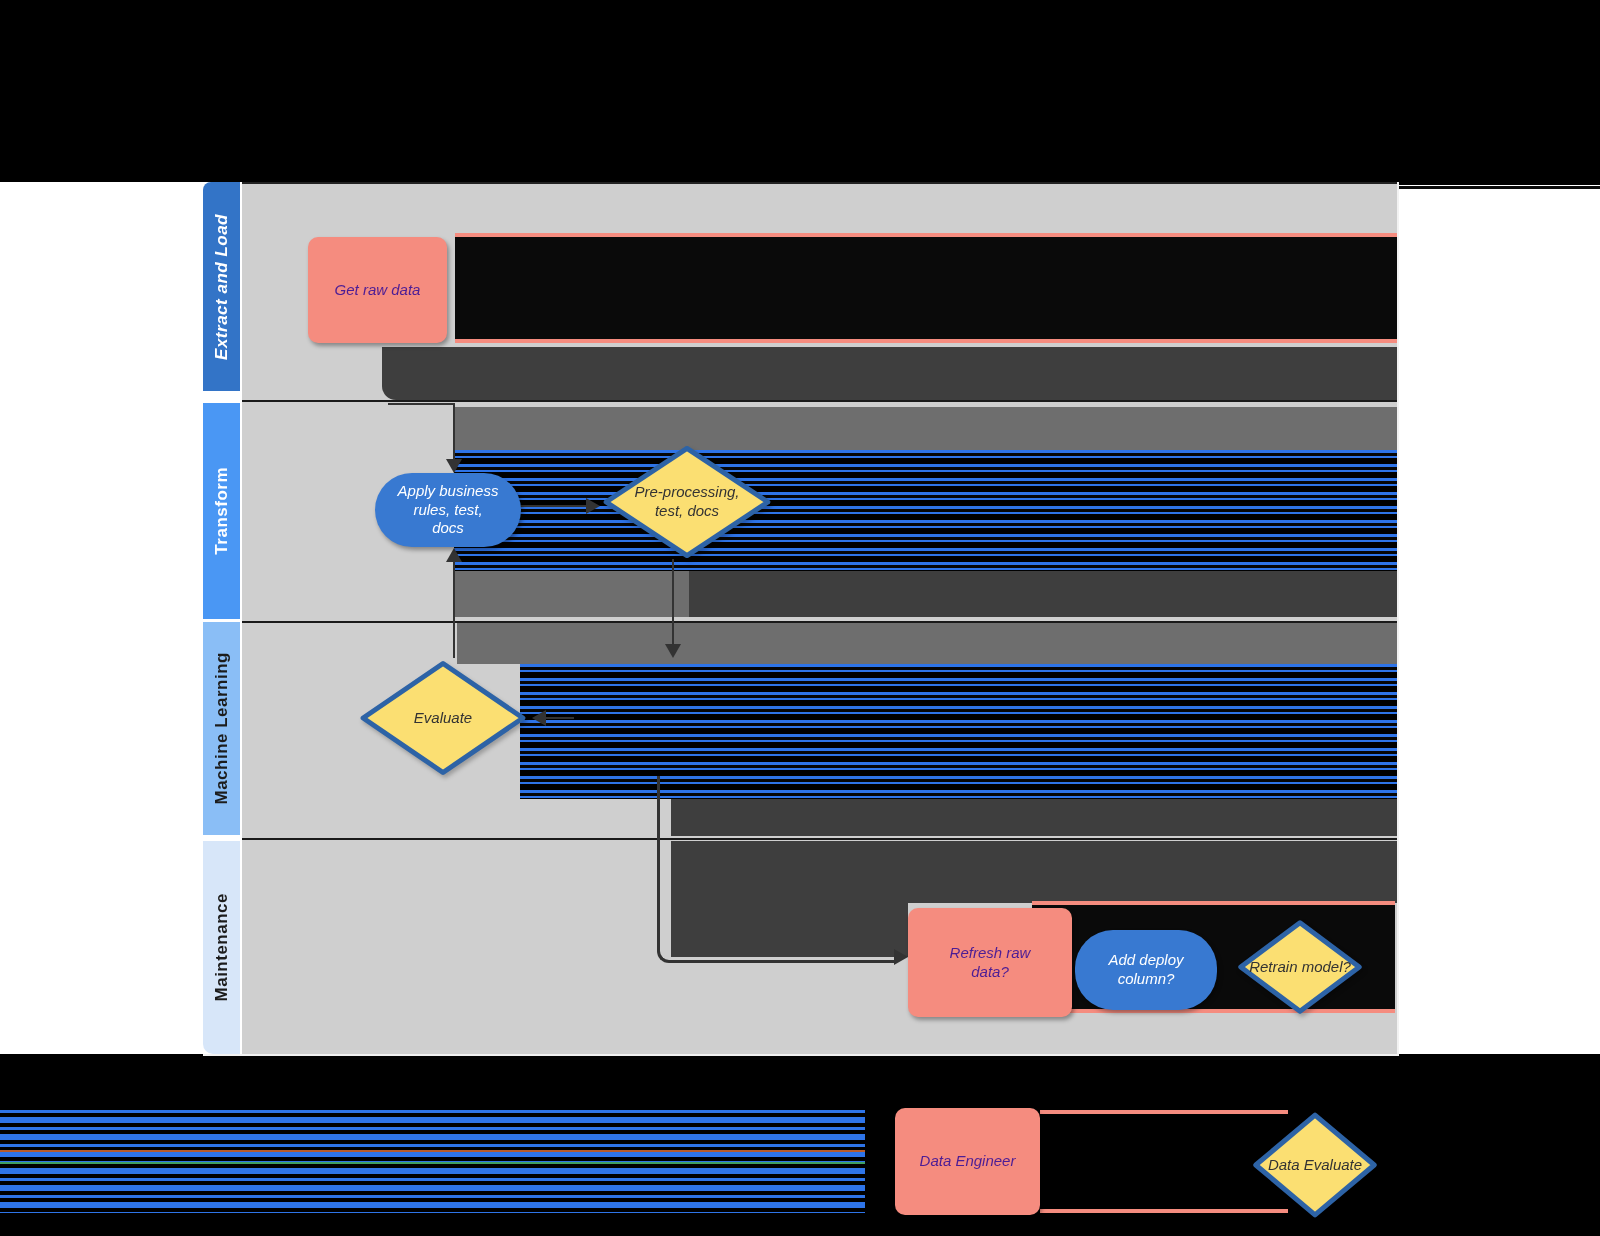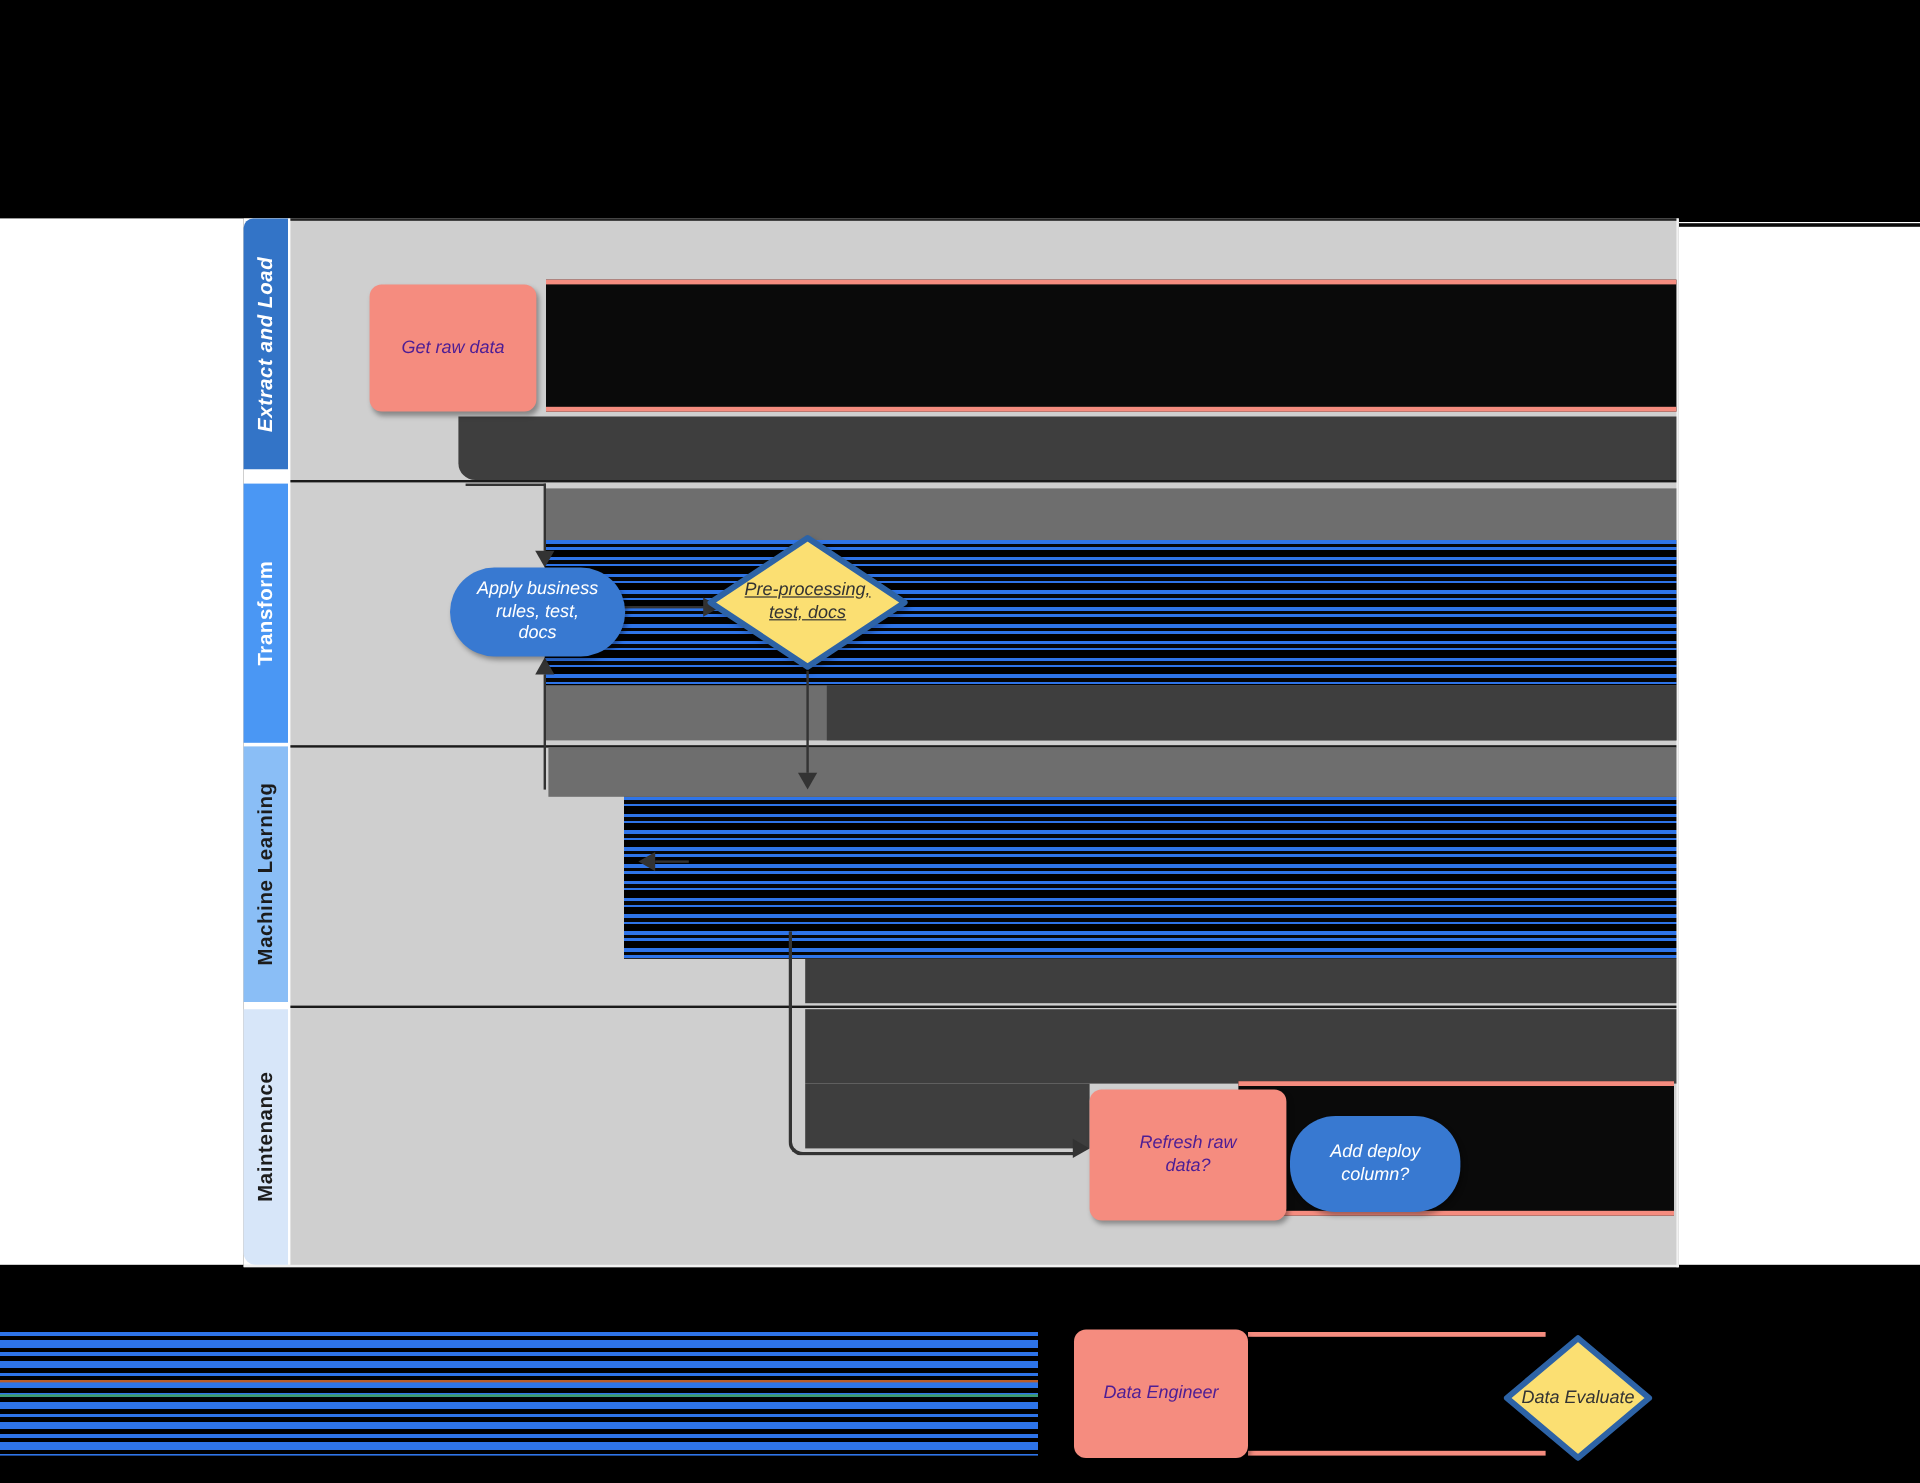--- a/index.html
+++ b/index.html
@@ -135,40 +135,52 @@
     <div class="abs node rect-node" style="left:105px;top:55px;width:139px;height:106px;">
       <span class="node-label">Get raw data</span>
     </div>
 
     <div class="abs node pill-node" style="left:172px;top:291px;width:146px;height:74px;">
       <span class="node-label">Apply business
 rules, test,
 docs</span>
     </div>
 
-    <div class="abs node diamond-node" style="left:384px;top:263px;width:172px;height:114px;text-decoration:underline;">
+    <div class="abs node diamond-node" style="left:398px;top:263px;width:172px;height:114px;">
       <svg viewBox="0 0 100 100" preserveAspectRatio="none">
         <polygon points="50,3 97,50 50,97 3,50" fill="#fbdf72" stroke="#2d63a6" stroke-width="5" stroke-linejoin="round" vector-effect="non-scaling-stroke"></polygon>
       </svg>
       <span class="node-label">Pre-processing,
 test, docs</span>
     </div>
 
+    <div class="abs node diamond-node" style="left:155px;top:478px;width:170px;height:116px;">
+      <svg viewBox="0 0 100 100" preserveAspectRatio="none">
+        <polygon points="50,3 97,50 50,97 3,50" fill="#fbdf72" stroke="#2d63a6" stroke-width="5" stroke-linejoin="round" vector-effect="non-scaling-stroke"></polygon>
+      </svg>
+      <span class="node-label">Evaluate</span>
+    </div>
 
 
     <div class="abs node rect-node" style="left:705px;top:726px;width:164px;height:109px;">
       <span class="node-label">Refresh raw
 data?</span>
     </div>
 
     <div class="abs node pill-node" style="left:872px;top:748px;width:142px;height:80px;">
       <span class="node-label">Add deploy
 column?</span>
     </div>
 
+    <div class="abs node diamond-node" style="left:1034px;top:738px;width:126px;height:94px;">
+      <svg viewBox="0 0 100 100" preserveAspectRatio="none">
+        <polygon points="50,3 97,50 50,97 3,50" fill="#fbdf72" stroke="#2d63a6" stroke-width="5" stroke-linejoin="round" vector-effect="non-scaling-stroke"></polygon>
+      </svg>
+      <span class="node-label">Retrain model?</span>
+    </div>
   </div>
 
   <div class="abs" id="bottom-stripes"></div>
   <div class="abs" id="glitch-orange"></div>
   <div class="abs" id="glitch-green"></div>
 
   <div class="abs legend-line" style="left:1040px;top:1110px;width:248px;height:4px;"></div>
   <div class="abs legend-line" style="left:1040px;top:1209px;width:248px;height:4px;"></div>
 
   <div class="abs node rect-node" style="left:895px;top:1108px;width:145px;height:107px;">

